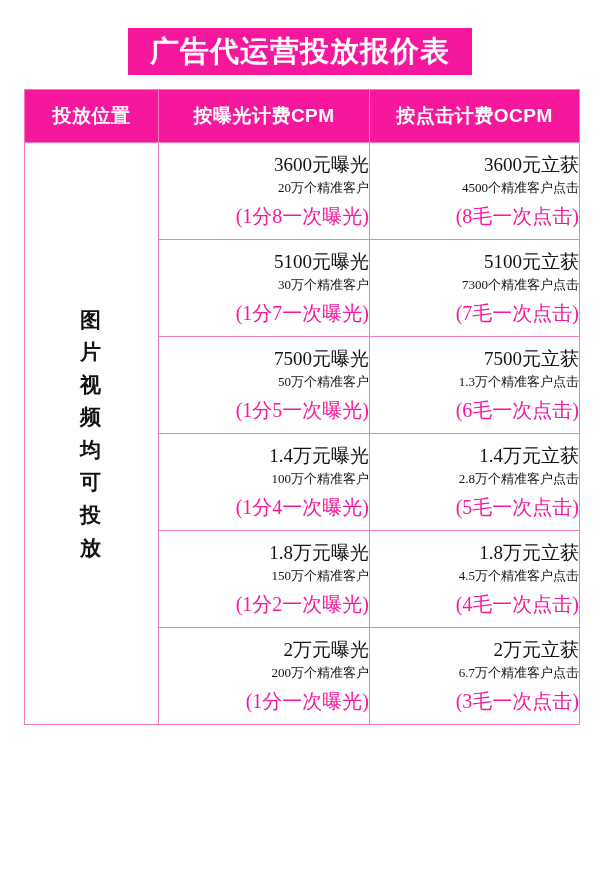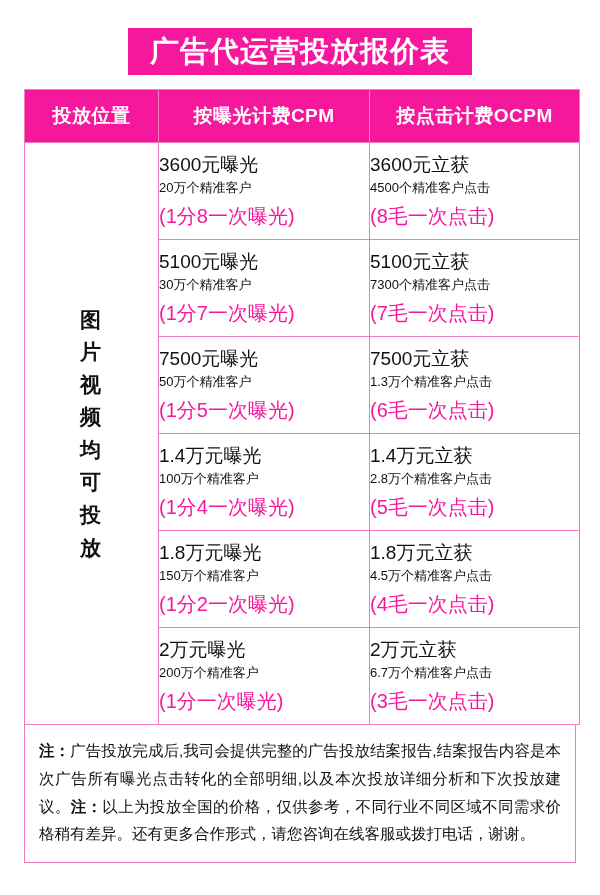--- a/index.html
+++ b/index.html
@@ -67,23 +67,24 @@
     font-weight: bold;
     color: #111;
     line-height: 1.55;
     letter-spacing: 2px;
     padding: 4px 0;
   }
   td.vertical-label .vchar {
     display: block;
   }
   td.cell {
-    text-align: left;
+    text-align: right;
     height: 96px;
     padding: 6px 4px;
+    font-family: Liberation Serif, serif;
   }
   .l1 {
     font-size: 19px;
     color: #111;
     line-height: 1.45;
   }
   .l2 {
     font-size: 13px;
     color: #111;
     line-height: 1.45;
@@ -203,17 +204,14 @@
         </td>
         <td class="cell">
           <div class="l1">2万元立获</div>
           <div class="l2">6.7万个精准客户点击</div>
           <div class="note-line">(3毛一次点击)</div>
         </td>
       </tr>
     </tbody>
   </table>
 
-  <div class="footer">
-    <b>注：</b><span>广告投放完成后,我司会提供完整的广告投放结案报告,结案报告内容是本次广告所有曝光点击转化的全部明细,以及本次投放详细分析和下次投放建议。</span><b>注：</b><span>以上为投放全国的价格，仅供参考，不同行业不同区域不同需求价格稍有差异。还有更多合作形式，请您咨询在线客服或拨打电话，谢谢。</span>
-  </div>
 
 </div>
 
 </body></html>

